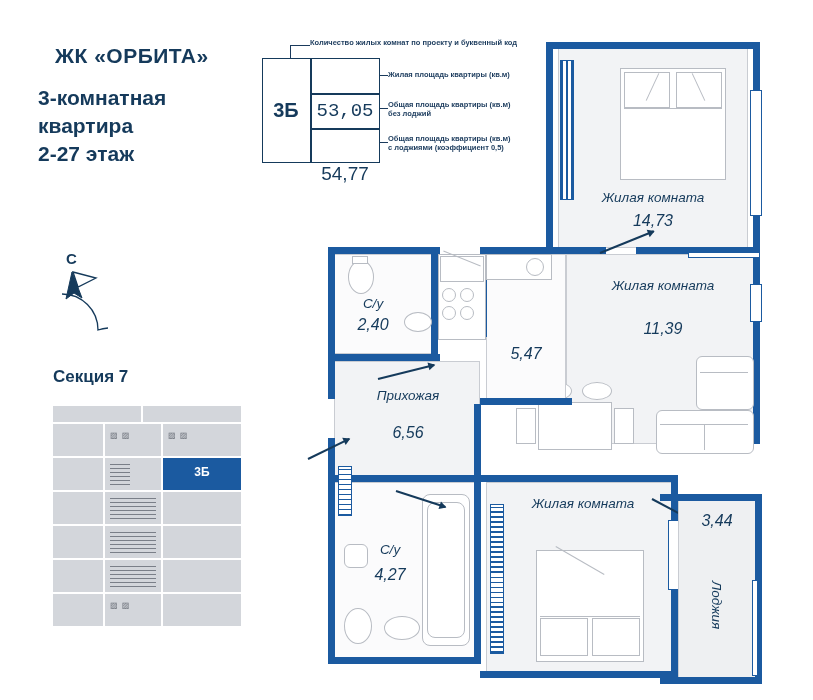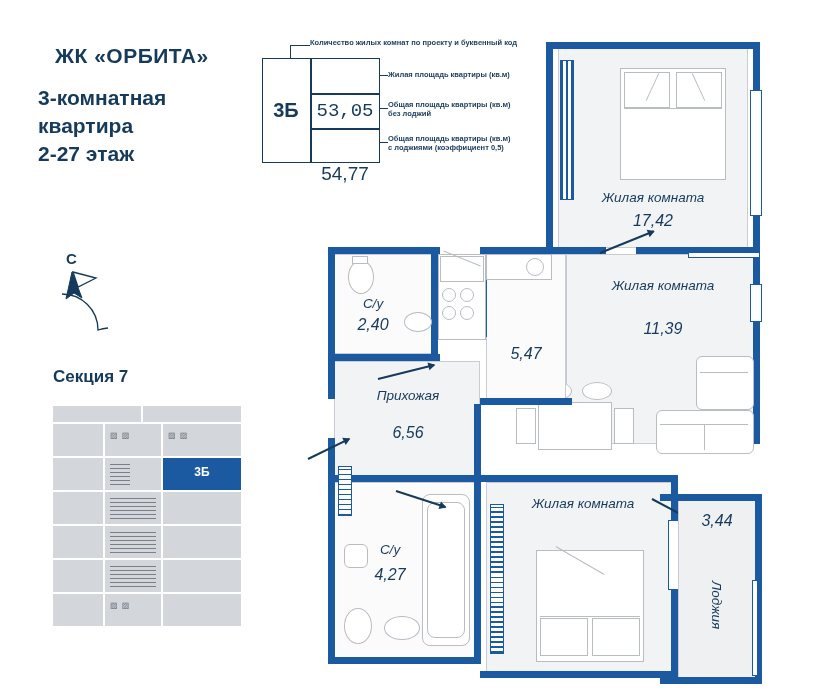--- a/index.html
+++ b/index.html
@@ -312,21 +312,21 @@
   <div class="wall" style="left:336px; top:227px; width:124px; height:7px;"></div>
 
   <div class="furn" style="left:320px; top:48px; width:106px; height:112px;"></div>
   <div class="furn" style="left:324px; top:52px; width:46px; height:36px;"></div>
   <div class="furn" style="left:376px; top:52px; width:46px; height:36px;"></div>
   <div class="line" style="left:324px; top:88px; width:98px; height:1px;"></div>
   <div class="line" style="left:352px; top:52px; width:1px; height:30px; transform:rotate(25deg);"></div>
   <div class="line" style="left:398px; top:52px; width:1px; height:30px; transform:rotate(-25deg);"></div>
 
   <div class="rname" style="left:278px; top:170px; width:150px;">Жилая комната</div>
-  <div class="rarea" style="left:278px; top:192px; width:150px;">17,42</div>
+  <div class="rarea" style="left:278px; top:192px; width:150px;">14,73</div>
   <div class="darrow" style="left:300px; top:232px; width:58px; transform:rotate(-22deg);"></div>
 
   <div class="room" style="left:266px; top:234px; width:194px; height:190px;"></div>
   <div class="wall" style="left:453px; top:234px; width:7px; height:30px;"></div>
   <div class="wall" style="left:453px; top:300px; width:7px; height:124px;"></div>
   <div class="win" style="left:450px; top:264px; width:12px; height:38px;"></div>
   <div class="balc-rail" style="left:388px; top:232px; width:72px; height:6px;"></div>
 
   <div class="rname" style="left:288px; top:258px; width:150px;">Жилая комната</div>
   <div class="rarea" style="left:288px; top:300px; width:150px;">11,39</div>

